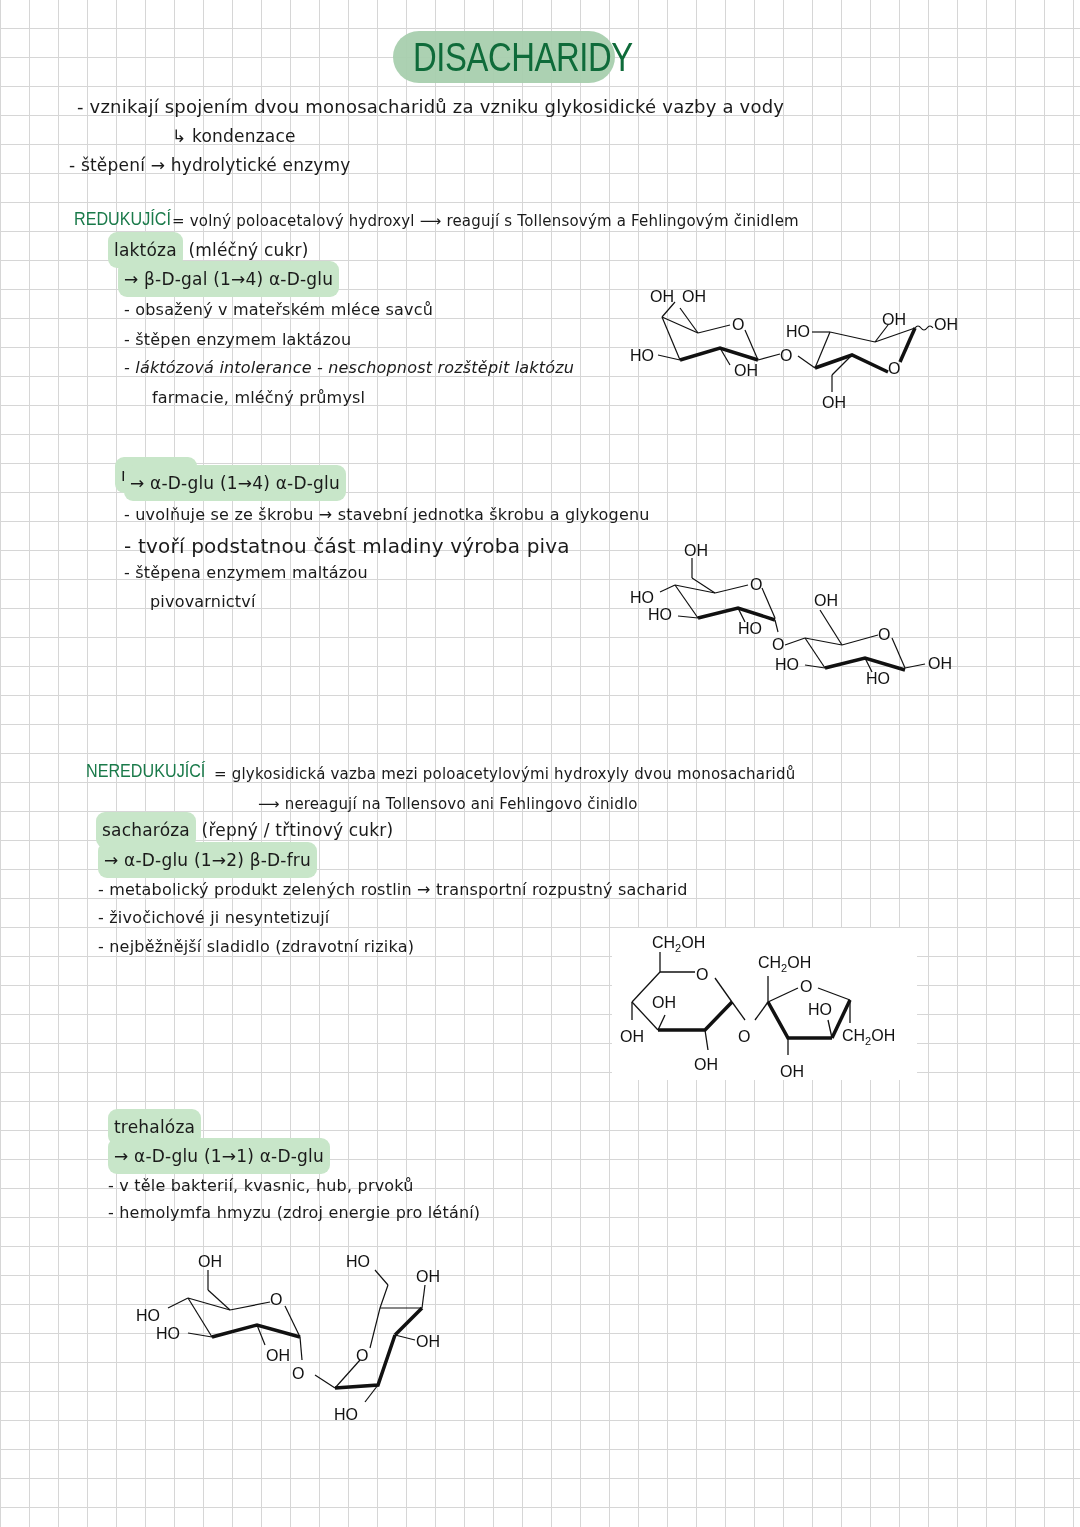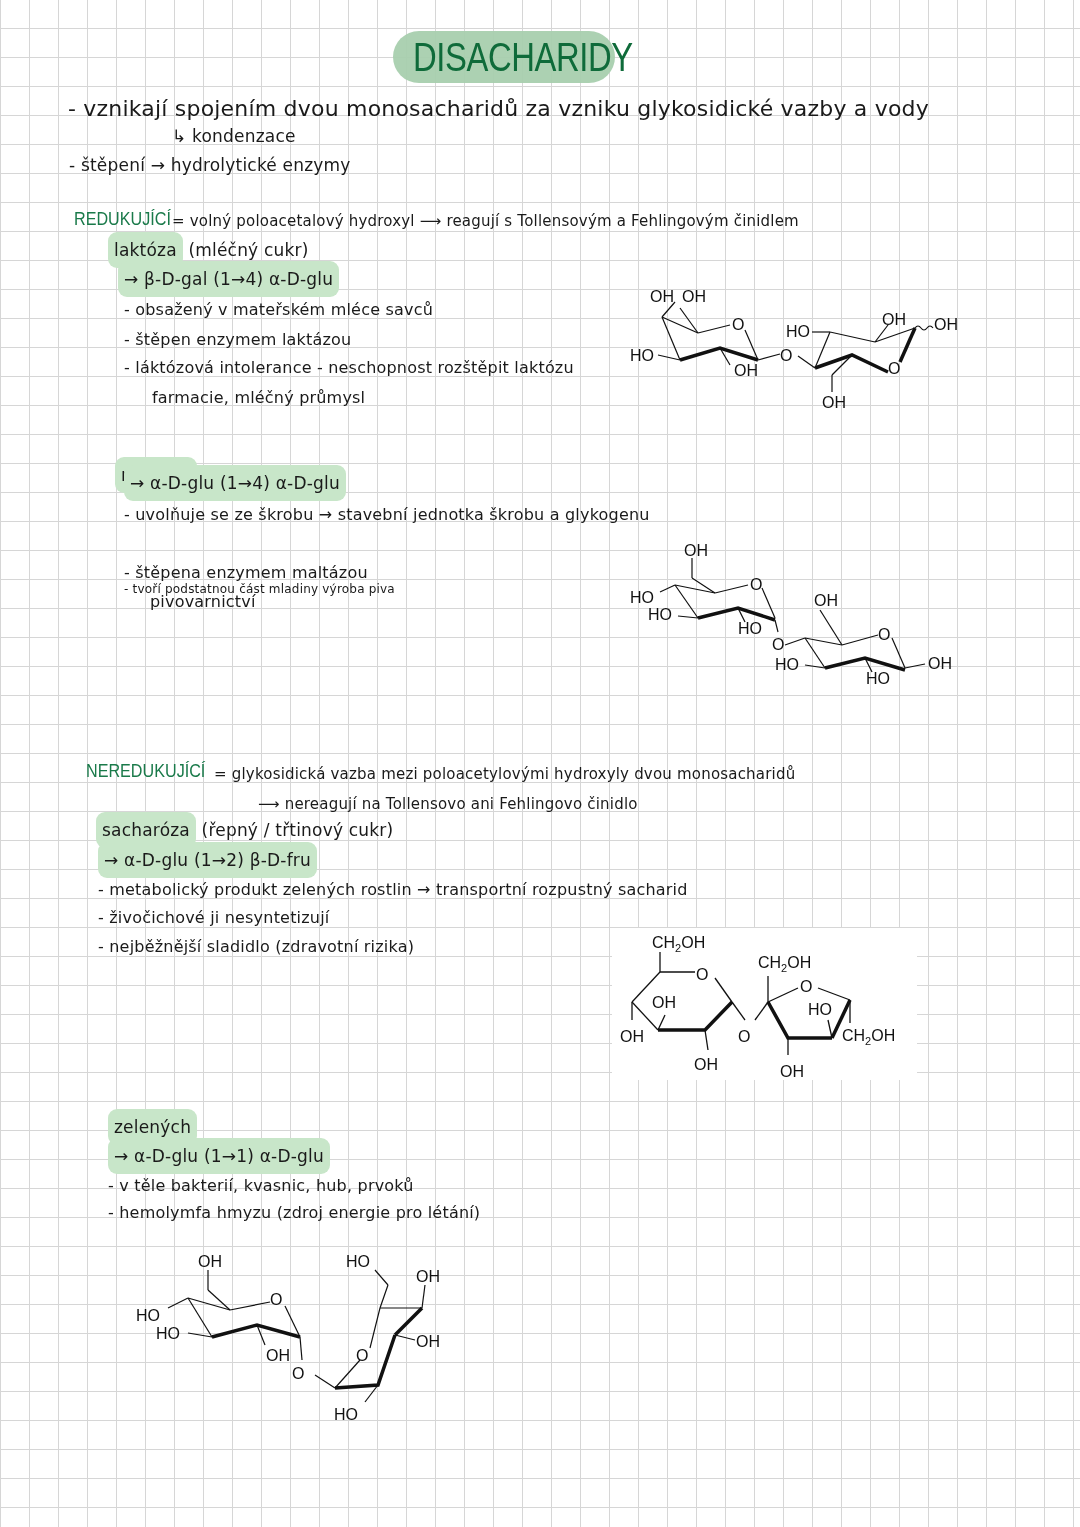--- a/index.html
+++ b/index.html
@@ -32,35 +32,35 @@
   .struct svg{overflow:visible;}
   .struct text{font-family:"Liberation Sans", sans-serif;font-size:16px;fill:#111;}
   .whitebox{position:absolute;background:#fff;}
 </style>
 </head>
 <body>
 
 <div class="title-pill"></div>
 <div class="title-text">DISACHARIDY</div>
 
-<div class="abs hand" style="left:68px;top:96px;font-size:22px;">- vznikají spojením dvou monosacharidů za vzniku glykosidické vazby a vody</div>
+<div class="abs hand" style="left:77px;top:96px;font-size:18px;">- vznikají spojením dvou monosacharidů za vzniku glykosidické vazby a vody</div>
 <div class="abs hand" style="left:172px;top:126px;">↳ kondenzace</div>
 <div class="abs hand" style="left:52px;top:155px;margin-left:17px;">- štěpení → hydrolytické enzymy</div>
 
 <div class="abs green-head" style="left:74px;top:208px;">REDUKUJÍCÍ</div>
 <div class="abs hand" style="left:172px;top:212px;font-size:15px;">= volný poloacetalový hydroxyl ⟶ reagují s Tollensovým a Fehlingovým činidlem</div>
 
 <div class="abs hand" style="left:108px;top:240px;">
   <span class="hl">laktóza</span>
   <span>(mléčný cukr)</span>
 </div>
 <div class="abs hand" style="left:118px;top:269px;"><span class="hl">→ β-D-gal (1→4) α-D-glu</span></div>
 <div class="abs hand" style="left:124px;top:300px;font-size:16px;">- obsažený v mateřském mléce savců</div>
 <div class="abs hand" style="left:124px;top:330px;font-size:16px;">- štěpen enzymem laktázou</div>
-<div class="abs hand" style="left:124px;top:358px;font-size:16px;">- láktózová intolerance - neschopnost rozštěpit laktózu</div>
+<div class="abs hand" style="left:124px;top:358px;font-size:16px;font-style:italic;">- láktózová intolerance - neschopnost rozštěpit laktózu</div>
 <div class="abs hand" style="left:152px;top:388px;font-size:16px;">farmacie, mléčný průmysl</div>
 
 <div class="struct" style="left:620px;top:280px;width:360px;height:140px;">
   <svg width="360" height="140" viewBox="0 0 360 140">
     <g stroke="#111" fill="none" stroke-width="1.2">
       <line x1="42" y1="37" x2="60" y2="80"></line>
       <polyline points="60,80 100,68 138,80" stroke-width="3.5"></polyline>
       <line x1="42" y1="37" x2="78" y2="53"></line>
       <line x1="78" y1="53" x2="110" y2="45"></line>
       <line x1="125" y1="50" x2="138" y2="80"></line>
@@ -94,21 +94,21 @@
     <text x="202" y="128">OH</text>
   </svg>
 </div>
 
 <div class="abs hand" style="left:115px;top:444px;margin-top:21px;">
   <span class="hl">maltóza</span>
   <span>(sladový cukr)</span>
 </div>
 <div class="abs hand" style="left:124px;top:473px;"><span class="hl">→ α-D-glu (1→4) α-D-glu</span></div>
 <div class="abs hand" style="left:124px;top:505px;font-size:16px;">- uvolňuje se ze škrobu → stavební jednotka škrobu a glykogenu</div>
-<div class="abs hand" style="left:124px;top:534px;font-size:12px;margin-top:48px;">- tvoří podstatnou část mladiny   výroba piva</div>
+<div class="abs hand" style="left:124px;top:534px;font-size:20px;">- tvoří podstatnou část mladiny   výroba piva</div>
 <div class="abs hand" style="left:124px;top:563px;font-size:16px;">- štěpena enzymem maltázou</div>
 <div class="abs hand" style="left:150px;top:592px;font-size:16px;">pivovarnictví</div>
 
 <div class="struct" style="left:610px;top:530px;width:360px;height:170px;">
   <svg width="360" height="170" viewBox="0 0 360 170">
     <g stroke="#111" fill="none" stroke-width="1.2">
       <line x1="82" y1="28" x2="82" y2="48"></line>
       <line x1="82" y1="48" x2="105" y2="63"></line>
       <line x1="65" y1="55" x2="88" y2="88"></line>
       <polyline points="88,88 128,78 165,90" stroke-width="3.5"></polyline>
@@ -189,21 +189,21 @@
     <text x="128" y="122">O</text>
     <text x="148" y="48">CH<tspan font-size="11" dy="4">2</tspan><tspan dy="-4">OH</tspan></text>
     <text x="190" y="72">O</text>
     <text x="198" y="95">HO</text>
     <text x="232" y="121">CH<tspan font-size="11" dy="4">2</tspan><tspan dy="-4">OH</tspan></text>
     <text x="170" y="157">OH</text>
   </svg>
 </div>
 
 <div class="abs hand" style="left:108px;top:1117px;">
-  <span class="hl">zelených</span>
+  <span class="hl">trehalóza</span>
 </div>
 <div class="abs hand" style="left:108px;top:1146px;"><span class="hl">→ α-D-glu (1→1) α-D-glu</span></div>
 <div class="abs hand" style="left:108px;top:1176px;font-size:16px;">- v těle bakterií, kvasnic, hub, prvoků</div>
 <div class="abs hand" style="left:108px;top:1203px;font-size:16px;">- hemolymfa hmyzu (zdroj energie pro létání)</div>
 
 <div class="struct" style="left:120px;top:1240px;width:340px;height:190px;">
   <svg width="340" height="190" viewBox="0 0 340 190">
     <g stroke="#111" fill="none" stroke-width="1.2">
       <line x1="88" y1="30" x2="88" y2="50"></line>
       <line x1="88" y1="50" x2="110" y2="70"></line>

